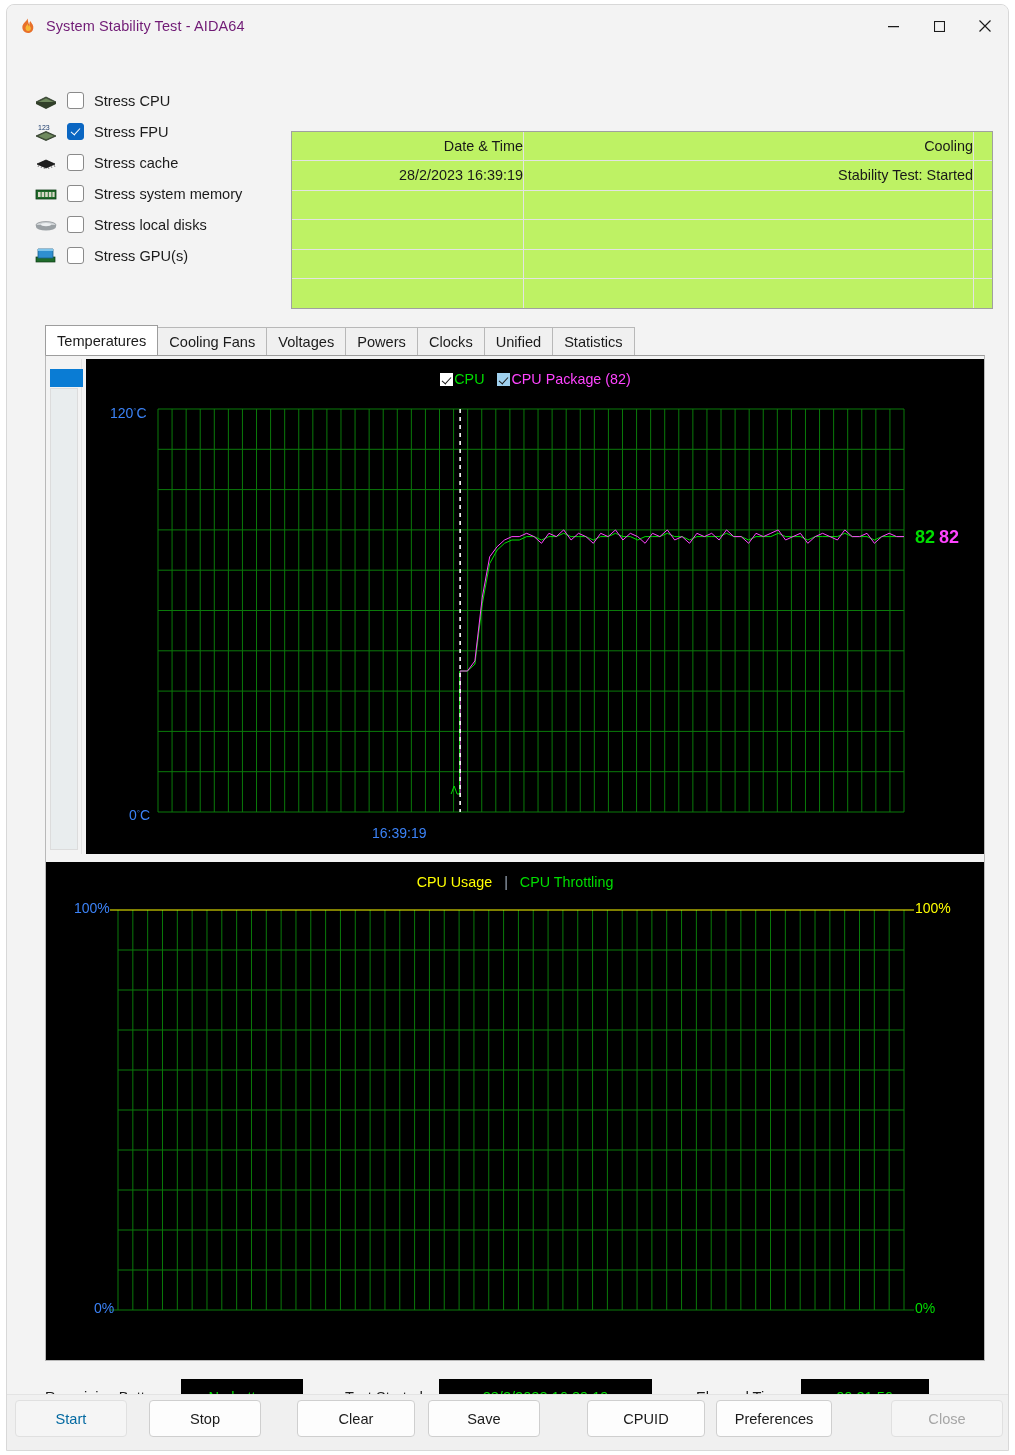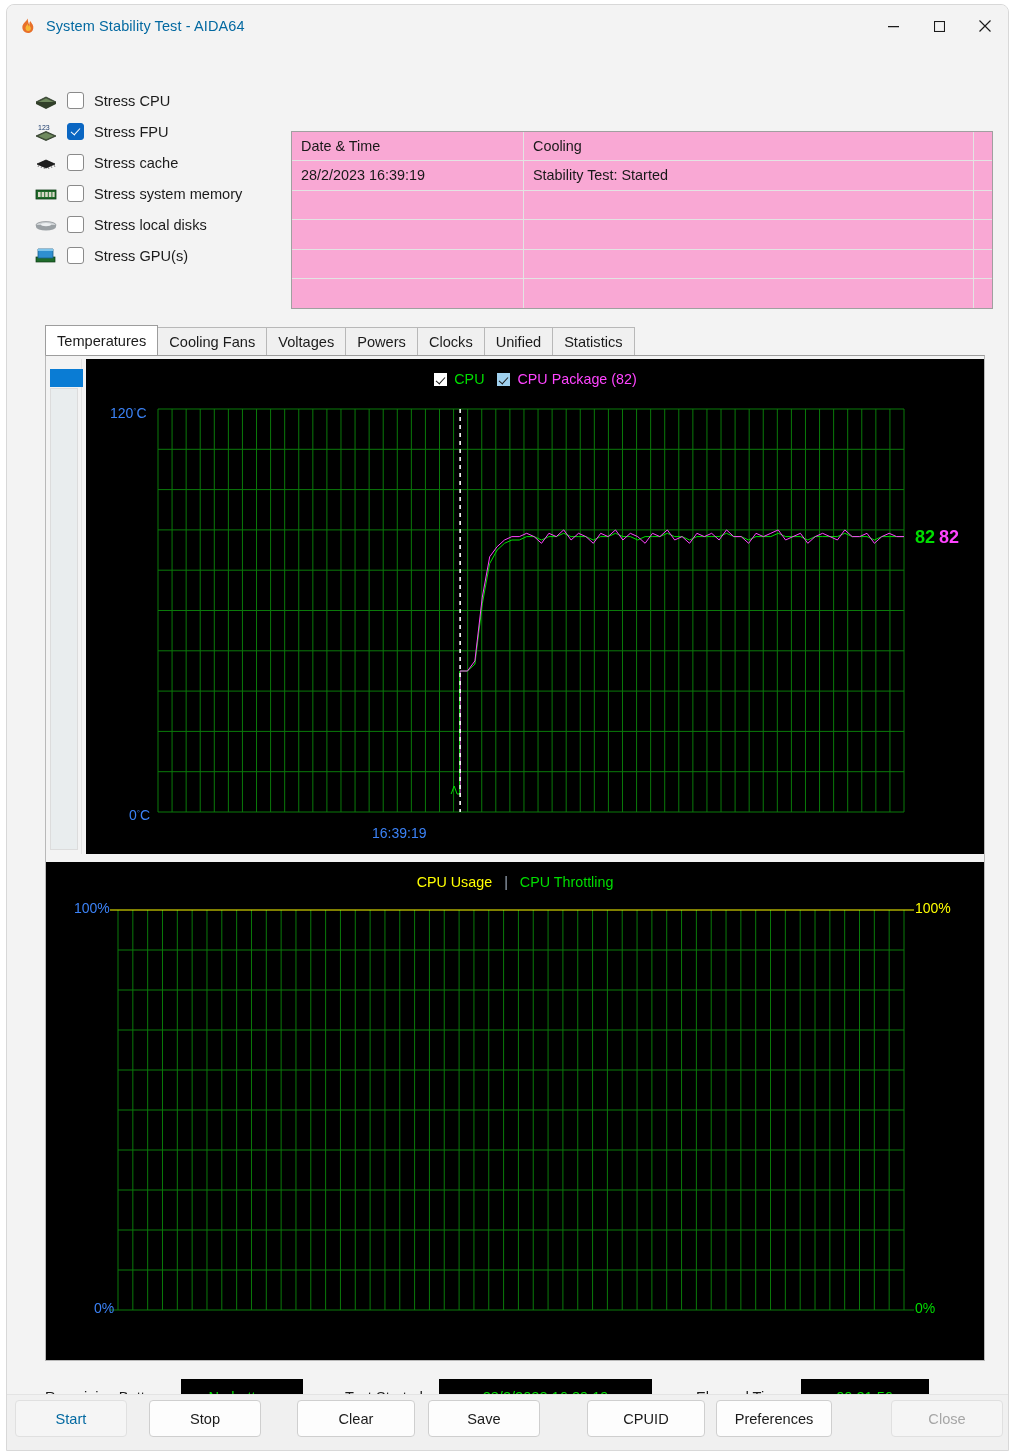--- a/index.html
+++ b/index.html
@@ -34,21 +34,21 @@
     align-items: center;
   }
   #app-icon {
     width: 17px; height: 17px;
     margin-left: 12px; margin-right: 10px;
     position: relative;
     flex: 0 0 auto;
   }
   #title-text {
     font-size: 14.5px;
-    color: #0369a1;
+    color: #701a75;
     letter-spacing: 0.1px;
     white-space: nowrap;
     text-align: right;
   }
   .wincontrols {
     position: absolute;
     right: 0; top: 0;
     display: flex;
     height: 42px;
   }
@@ -110,24 +110,25 @@
     font-size: 14.6px;
     color: #1b1b1b;
     white-space: nowrap;
   }
 
   
   #log-table {
     position: absolute;
     left: 284px; top: 84px;
     width: 702px; height: 178px;
-    background: #f9a8d4;
+    background: #bef264;
     border: 1px solid #a0a0a0;
     box-sizing: border-box;
     overflow: hidden;
+    text-align: right;
   }
   #log-table .lt-row {
     display: flex;
     height: 29.4px;
     border-bottom: 1px solid #e3e3e3;
     box-sizing: border-box;
   }
   #log-table .lt-row:last-child { border-bottom: none; }
   .lt-c0 { width: 232px; border-right: 1px solid #e3e3e3; box-sizing: border-box; padding: 5px 0 0 9px; }
   .lt-c1 { width: 450px; border-right: 1px solid #e3e3e3; box-sizing: border-box; padding: 5px 0 0 9px; }
@@ -214,21 +215,21 @@
   }
 
   .chart-legend {
     position: absolute;
     top: 12px; left: 0; right: 0;
     display: flex; align-items: center; justify-content: center;
     gap: 12px;
     font-size: 14.3px;
     z-index: 5;
   }
-  .legend-item { display: flex; align-items: center; gap: 6px; }
+  .legend-item { display: flex; align-items: center; }
   .lcbx {
     width: 15px; height: 15px;
     box-sizing: border-box;
     position: relative;
     border: 1px solid #000;
   }
   .lcbx:after {
     content: "";
     position: absolute;
     left: 4px; top: 2px;

